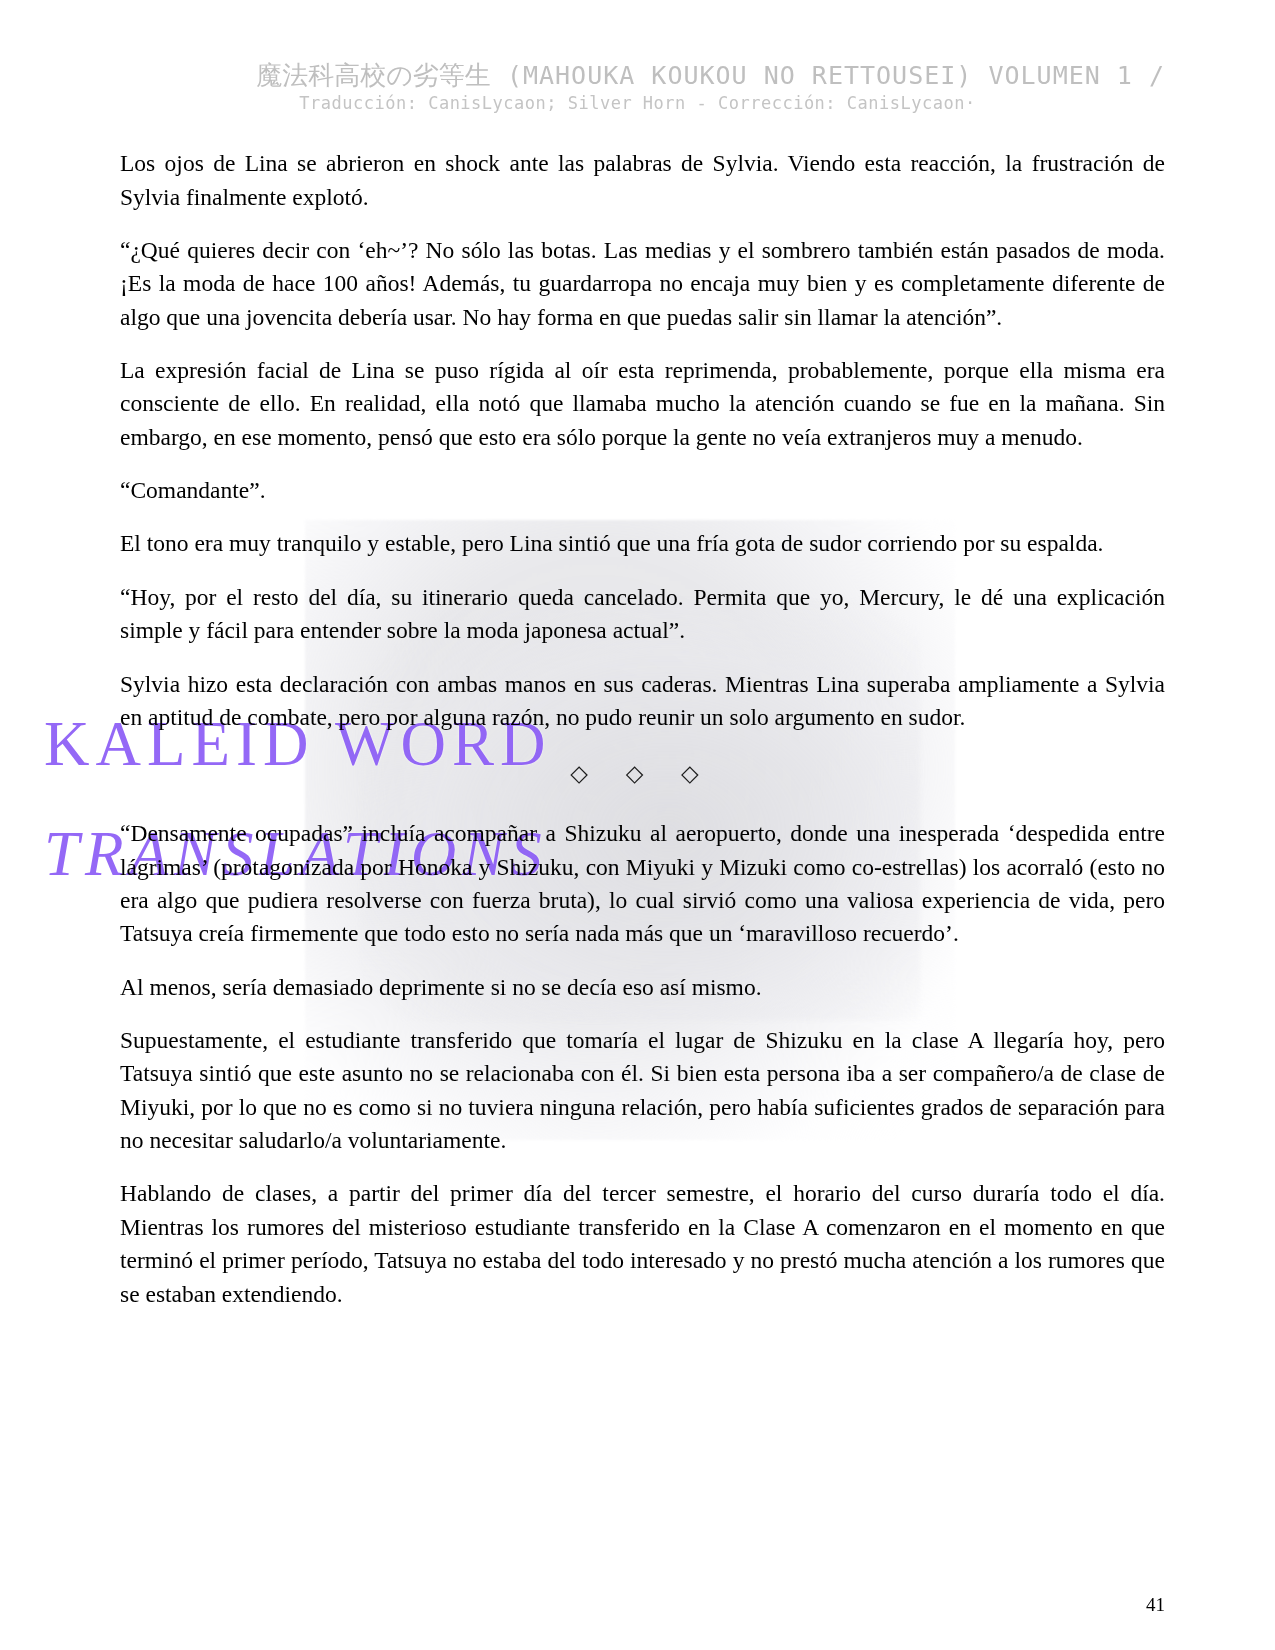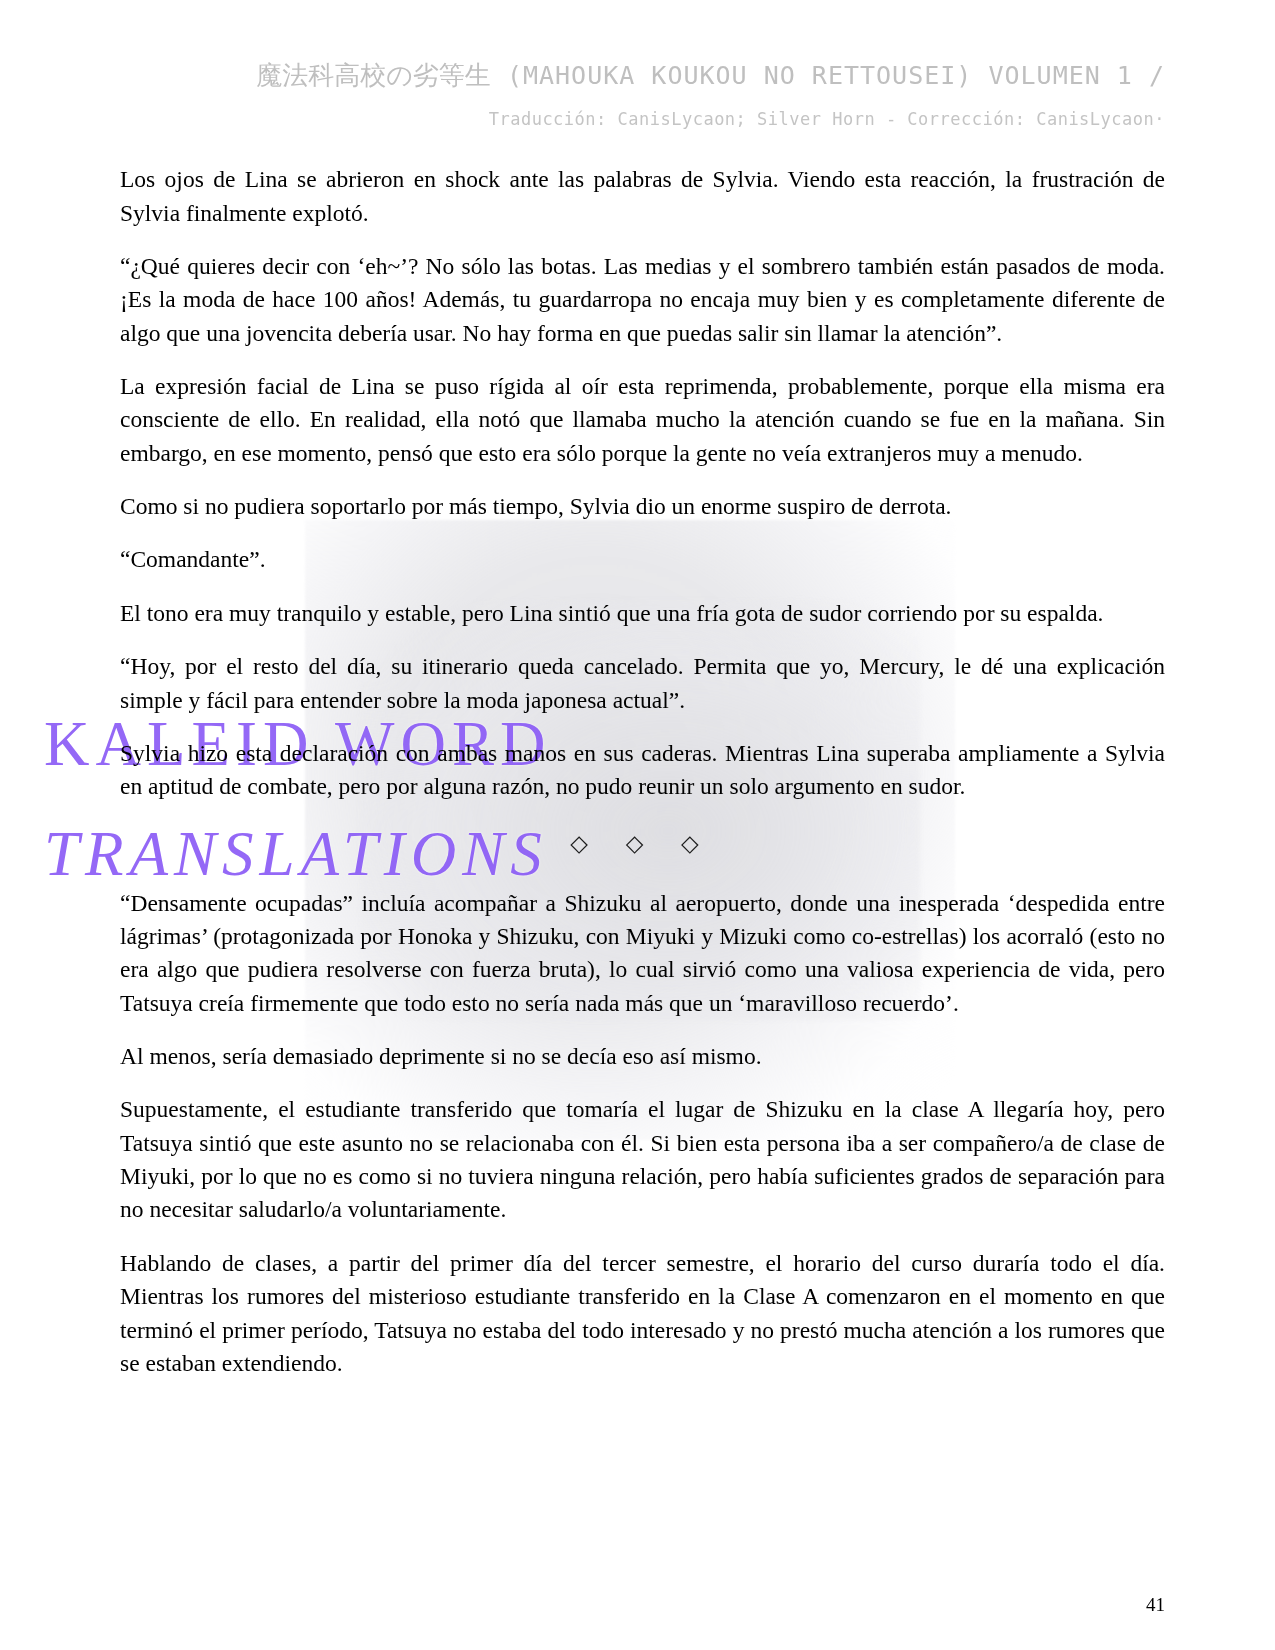--- a/index.html
+++ b/index.html
@@ -90,23 +90,24 @@
   }
   .header-title .jp {
     font-family: "DejaVu Sans", sans-serif;
     font-size: 26px;
     letter-spacing: 0px;
   }
   .header-sub {
     font-family: "DejaVu Sans Mono", monospace;
     font-size: 17px;
     letter-spacing: 0.5px;
-    margin-top: 18px;
+    margin-top: 2px;
     color: #c4c4c4;
     white-space: nowrap;
+    text-align: center;
   }
 
   
   .content {
     position: relative;
     z-index: 2;
     margin-left: 10px;
   }
   p.para {
     font-size: 23.5px;
@@ -151,21 +152,20 @@
 
   <div class="header">
     <div class="header-title"><span class="jp">魔法科高校の劣等生</span> <span>(MAHOUKA KOUKOU NO RETTOUSEI) VOLUMEN 1 /</span></div>
     <div class="header-sub">Traducción: CanisLycaon; Silver Horn - Corrección: CanisLycaon·</div>
   </div>
 
   <div class="content">
     <p class="para">Los ojos de Lina se abrieron en shock ante las palabras de Sylvia. Viendo esta reacción, la frustración de Sylvia finalmente explotó.</p>
     <p class="para">“¿Qué quieres decir con ‘eh~’? No sólo las botas. Las medias y el sombrero también están pasados de moda. ¡Es la moda de hace 100 años! Además, tu guardarropa no encaja muy bien y es completamente diferente de algo que una jovencita debería usar. No hay forma en que puedas salir sin llamar la atención”.</p>
     <p class="para">La expresión facial de Lina se puso rígida al oír esta reprimenda, probablemente, porque ella misma era consciente de ello. En realidad, ella notó que llamaba mucho la atención cuando se fue en la mañana. Sin embargo, en ese momento, pensó que esto era sólo porque la gente no veía extranjeros muy a menudo.</p>
-    <p class="para">Como si no pudiera soportarlo por más tiempo, Sylvia dio un enorme suspiro de derrota.</p>
     <p class="para">“Comandante”.</p>
     <p class="para">El tono era muy tranquilo y estable, pero Lina sintió que una fría gota de sudor corriendo por su espalda.</p>
     <p class="para">“Hoy, por el resto del día, su itinerario queda cancelado. Permita que yo, Mercury, le dé una explicación simple y fácil para entender sobre la moda japonesa actual”.</p>
     <p class="para">Sylvia hizo esta declaración con ambas manos en sus caderas. Mientras Lina superaba ampliamente a Sylvia en aptitud de combate, pero por alguna razón, no pudo reunir un solo argumento en sudor.</p>
 
     <div class="scene-break">◇  ◇  ◇</div>
 
     <p class="para">“Densamente ocupadas” incluía acompañar a Shizuku al aeropuerto, donde una inesperada ‘despedida entre lágrimas’ (protagonizada por Honoka y Shizuku, con Miyuki y Mizuki como co-estrellas) los acorraló (esto no era algo que pudiera resolverse con fuerza bruta), lo cual sirvió como una valiosa experiencia de vida, pero Tatsuya creía firmemente que todo esto no sería nada más que un ‘maravilloso recuerdo’.</p>
     <p class="para">Al menos, sería demasiado deprimente si no se decía eso así mismo.</p>
     <p class="para">Supuestamente, el estudiante transferido que tomaría el lugar de Shizuku en la clase A llegaría hoy, pero Tatsuya sintió que este asunto no se relacionaba con él. Si bien esta persona iba a ser compañero/a de clase de Miyuki, por lo que no es como si no tuviera ninguna relación, pero había suficientes grados de separación para no necesitar saludarlo/a voluntariamente.</p>

